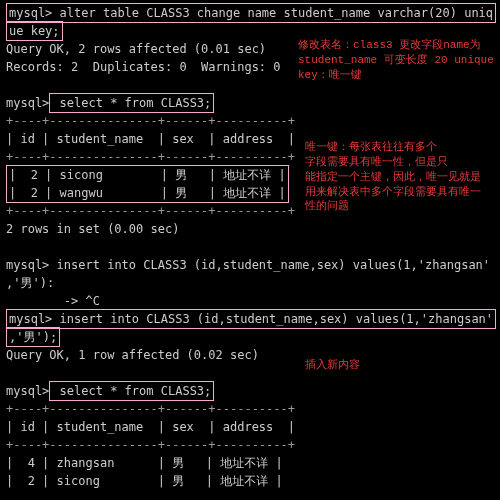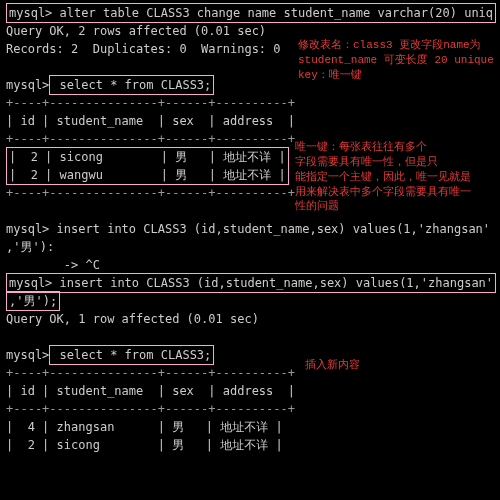--- a/index.html
+++ b/index.html
@@ -9,62 +9,64 @@
   .anno{position:absolute;color:#e63b3b;font-size:11px;line-height:1.35;font-family:Liberation Mono, monospace}
   .rule{color:#999}
 </style>
 </head>
 <body>
 
 <div class="term">
 
   
   <div class="line"><span class="box"><span>mysql&gt;</span><span> alter table CLASS3 change name student_name varchar(20) uniq</span></span></div>
+  <div class="line"><span class="box"><span>ue key;</span></span></div>
 
   <div class="line">Query OK, 2 rows affected (0.01 sec)</div>
   <div class="line">Records: 2  Duplicates: 0  Warnings: 0</div>
   <div class="line">&nbsp;</div>
 
   
   <div class="line"><span>mysql&gt;</span><span class="box"> select * from CLASS3;</span></div>
 
   
   <div class="line rule">+----+---------------+------+----------+</div>
   <div class="line">| id | student_name  | sex  | address  |</div>
   <div class="line rule">+----+---------------+------+----------+</div>
   <div class="box">
     <div class="line">|  2 | sicong        | 男   | 地址不详 |</div>
     <div class="line">|  2 | wangwu        | 男   | 地址不详 |</div>
   </div>
   <div class="line rule">+----+---------------+------+----------+</div>
+  <div class="line">2 rows in set (0.00 sec)</div>
   <div class="line">&nbsp;</div>
 
   
   <div class="line"><span>mysql&gt;</span><span> insert into CLASS3 (id,student_name,sex) values(1,'zhangsan'</span></div>
   <div class="line">,'男'):</div>
   <div class="line">        -&gt; ^C</div>
 
   
   <div class="line"><span class="box"><span>mysql&gt;</span><span> insert into CLASS3 (id,student_name,sex) values(1,'zhangsan'</span></span></div>
   <div class="line"><span class="box"><span>,'男');</span></span></div>
-  <div class="line">Query OK, 1 row affected (0.01 sec)</div>
+  <div class="line">Query OK, 1 row affected (0.02 sec)</div>
   <div class="line">&nbsp;</div>
 
   
   <div class="line"><span>mysql&gt;</span><span class="box"> select * from CLASS3;</span></div>
 
   
   <div class="line rule">+----+---------------+------+----------+</div>
   <div class="line">| id | student_name  | sex  | address  |</div>
   <div class="line rule">+----+---------------+------+----------+</div>
   <div class="line">|  4 | zhangsan      | 男   | 地址不详 |</div>
   <div class="line">|  2 | sicong        | 男   | 地址不详 |</div>
   
   
   
 
   
   <div class="anno" style="top:38px;left:298px;width:200px">修改表名：class3 更改字段name为<br>student_name 可变长度 20 unique<br>key：唯一键</div>
-  <div class="anno" style="top:140px;left:295px;width:190px">唯一键：每张表往往有多个<br>字段需要具有唯一性，但是只<br>能指定一个主键，因此，唯一见就是<br>用来解决表中多个字段需要具有唯一<br>性的问题</div>
+  <div class="anno" style="top:140px;left:305px;width:190px">唯一键：每张表往往有多个<br>字段需要具有唯一性，但是只<br>能指定一个主键，因此，唯一见就是<br>用来解决表中多个字段需要具有唯一<br>性的问题</div>
   <div class="anno" style="top:358px;left:305px">插入新内容</div>
 
   
 </div>
 
 </body></html>

